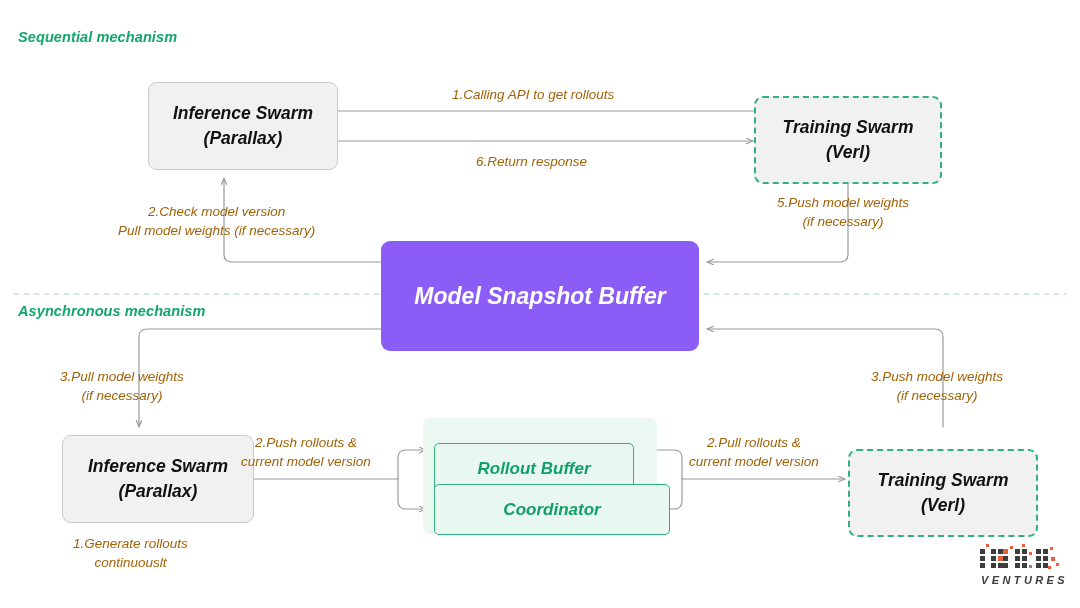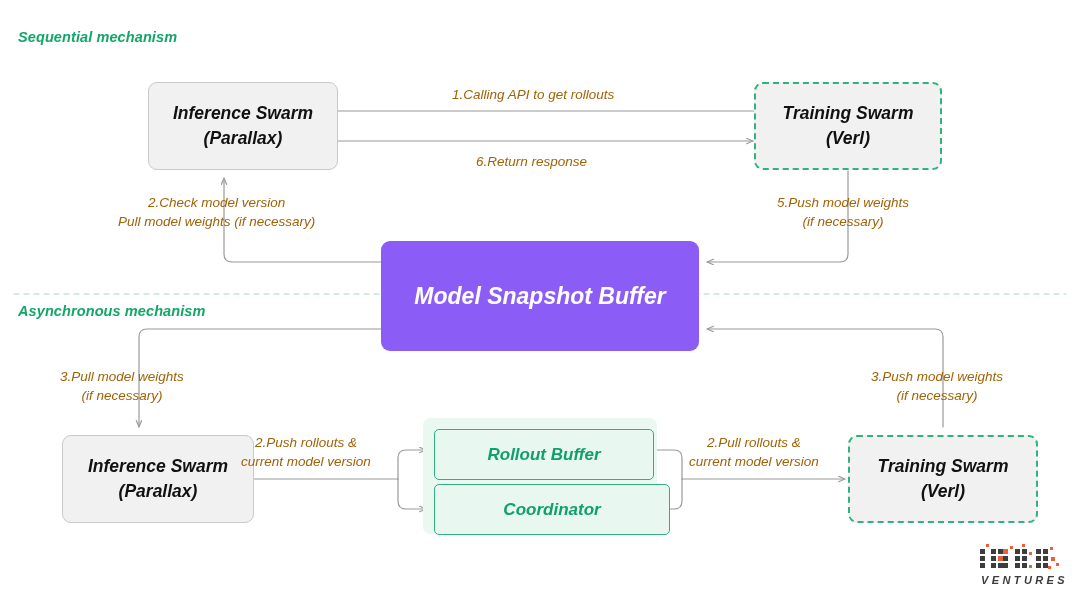--- a/index.html
+++ b/index.html
@@ -62,20 +62,21 @@
     line-height: 25px;
     margin-left: 20px;
   }
   .node-dashed {
     background: #f1f1f1;
     border: 2px dashed #2fb27e;
     color: #111111;
     font-size: 17.5px;
     font-weight: bold;
     line-height: 25px;
+    margin-top: 14px;
   }
   .node-green {
     background: #8b5cf6;
     border: none;
     color: #ffffff;
     font-size: 23px;
     font-weight: bold;
   }
 
   #inference-top  { left: 128px; top: 82px;  width: 190px; height: 88px; }
@@ -100,35 +101,35 @@
     align-items: center;
     justify-content: center;
     background: #e8f7f0;
     border: 1.5px solid #2fb27e;
     border-radius: 5px;
     color: #12a06a;
     font-size: 17px;
     font-weight: bold;
     white-space: nowrap;
   }
-  #rollout-buffer { left: 434px; top: 429px; width: 220px; height: 51px; }
+  #rollout-buffer { left: 434px; top: 443px; width: 200px; height: 51px; }
   #coordinator    { left: 434px; top: 484px; width: 236px; height: 51px; }
 
   .edge-label {
     position: absolute;
     color: #a16207;
     font-size: 13.5px;
     line-height: 19px;
     text-align: center;
     white-space: nowrap;
   }
 
   #lbl-call     { left: 452px; top: 85px;  }
   #lbl-return   { left: 476px; top: 152px; }
-  #lbl-check    { left: 118px; top: 193px; }
+  #lbl-check    { left: 118px; top: 202px; }
   #lbl-push2    { left: 777px; top: 193px; }
   #lbl-pull3    { left: 60px;  top: 367px; }
   #lbl-push3    { left: 871px; top: 367px; }
   #lbl-pushroll { left: 241px; top: 433px; }
   #lbl-pullroll { left: 689px; top: 433px; }
   #lbl-generate { left: 73px;  top: 534px; }
 
   #logo {
     position: absolute;
     left: 978px;
@@ -255,20 +256,24 @@
   <div class="edge-label" id="lbl-pushroll">
     <div>2.Push rollouts &amp;</div>
     <div>current model version</div>
   </div>
 
   <div class="edge-label" id="lbl-pullroll">
     <div>2.Pull rollouts &amp;</div>
     <div>current model version</div>
   </div>
 
+  <div class="edge-label" id="lbl-generate">
+    <div>1.Generate rollouts</div>
+    <div>continuouslt</div>
+  </div>
 
   <div id="logo">
     <svg width="90" height="32" viewBox="0 0 90 32" xmlns="http://www.w3.org/2000/svg">
       <g fill="#3d3d3d">
 
         <rect x="2" y="6" width="5" height="5"></rect>
         <rect x="2" y="13" width="5" height="5"></rect>
         <rect x="2" y="20" width="5" height="5"></rect>
 
         <rect x="13" y="6" width="5" height="5"></rect>

